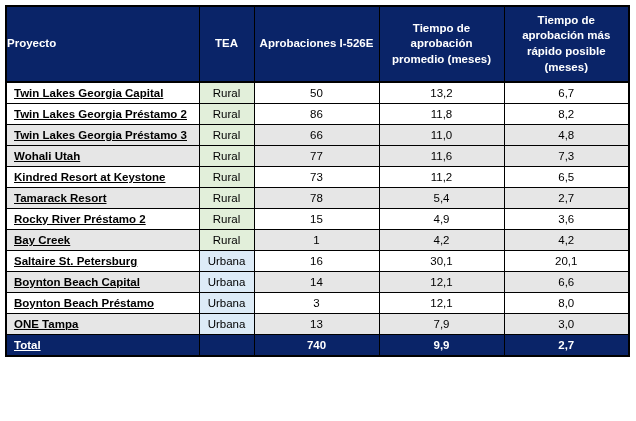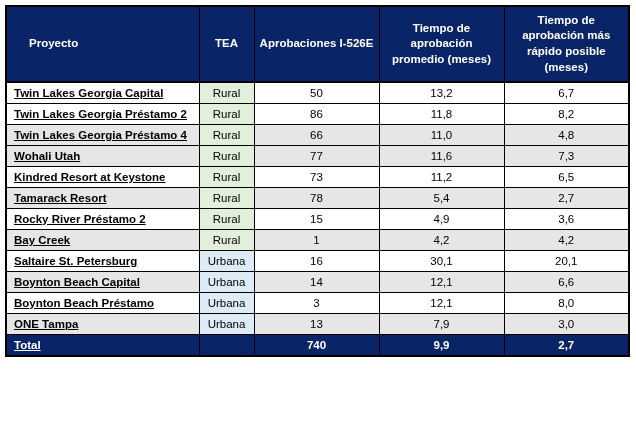--- a/index.html
+++ b/index.html
@@ -17,21 +17,21 @@
     border:1px solid #000;color:#000;
     overflow:hidden;
   }
   thead th{
     background:var(--hdr-bg);color:var(--hdr-text);
     font-weight:bold;font-size:11.5px;line-height:1.35;
     height:70px;vertical-align:middle;text-align:center;
     padding:2px 5px;white-space:normal;
     border-bottom:2px solid #000;
   }
-  thead th.proj-h{text-align:left;padding-left:22px;}
+  thead th.proj-h{text-align:left;padding-left:0;}
   td{
     height:20px;font-size:11.5px;text-align:center;
     padding:0 4px;white-space:nowrap;background:#ffffff;
   }
   td.proj{text-align:left;font-weight:bold;padding-left:7px;text-decoration:underline;}
   tr.stripe td{background:var(--stripe-bg);}
   td.rural{background:var(--rural-bg) !important;}
   td.urbana{background:var(--urbana-bg) !important;}
   tr.total-row td{
     background:var(--hdr-bg) !important;color:var(--hdr-text);
@@ -68,21 +68,21 @@
           <td>6,7</td>
         </tr>
         <tr>
           <td class="proj">Twin Lakes Georgia Préstamo 2</td>
           <td class="tea rural">Rural</td>
           <td>86</td>
           <td>11,8</td>
           <td>8,2</td>
         </tr>
         <tr class="stripe">
-          <td class="proj">Twin Lakes Georgia Préstamo 4</td>
+          <td class="proj">Twin Lakes Georgia Préstamo 3</td>
           <td class="tea rural">Rural</td>
           <td>66</td>
           <td>11,0</td>
           <td>4,8</td>
         </tr>
         <tr class="stripe">
           <td class="proj">Wohali Utah</td>
           <td class="tea rural">Rural</td>
           <td>77</td>
           <td>11,6</td>

